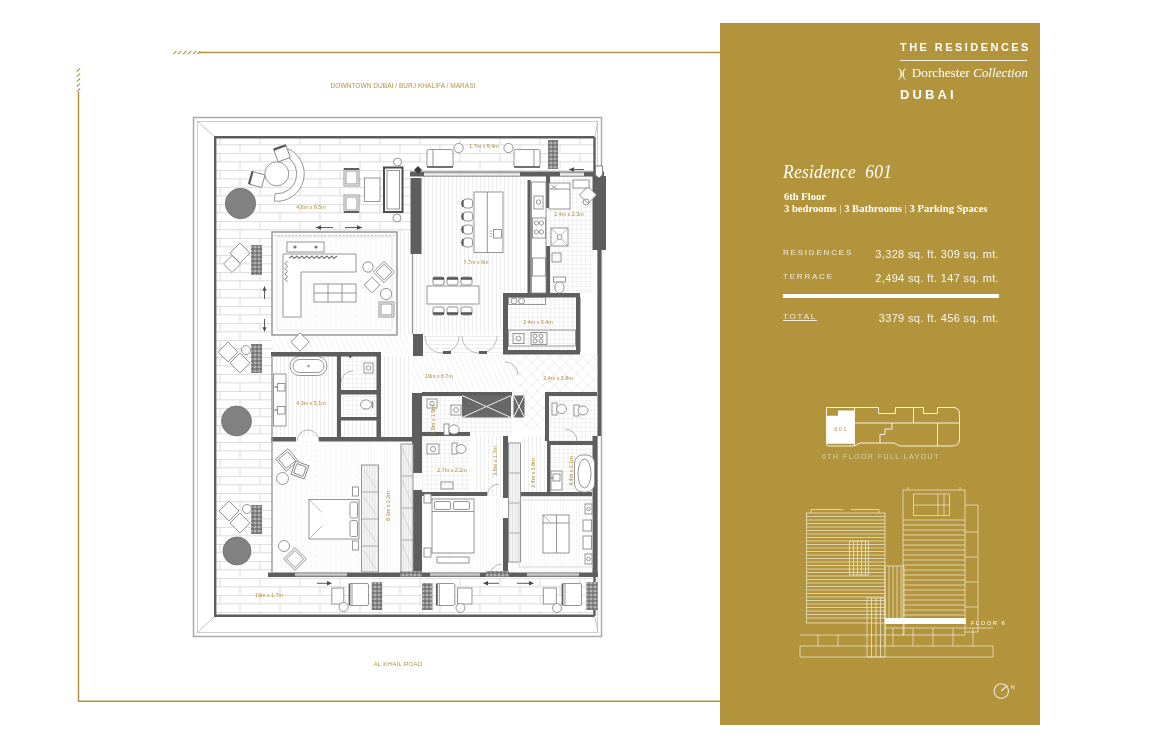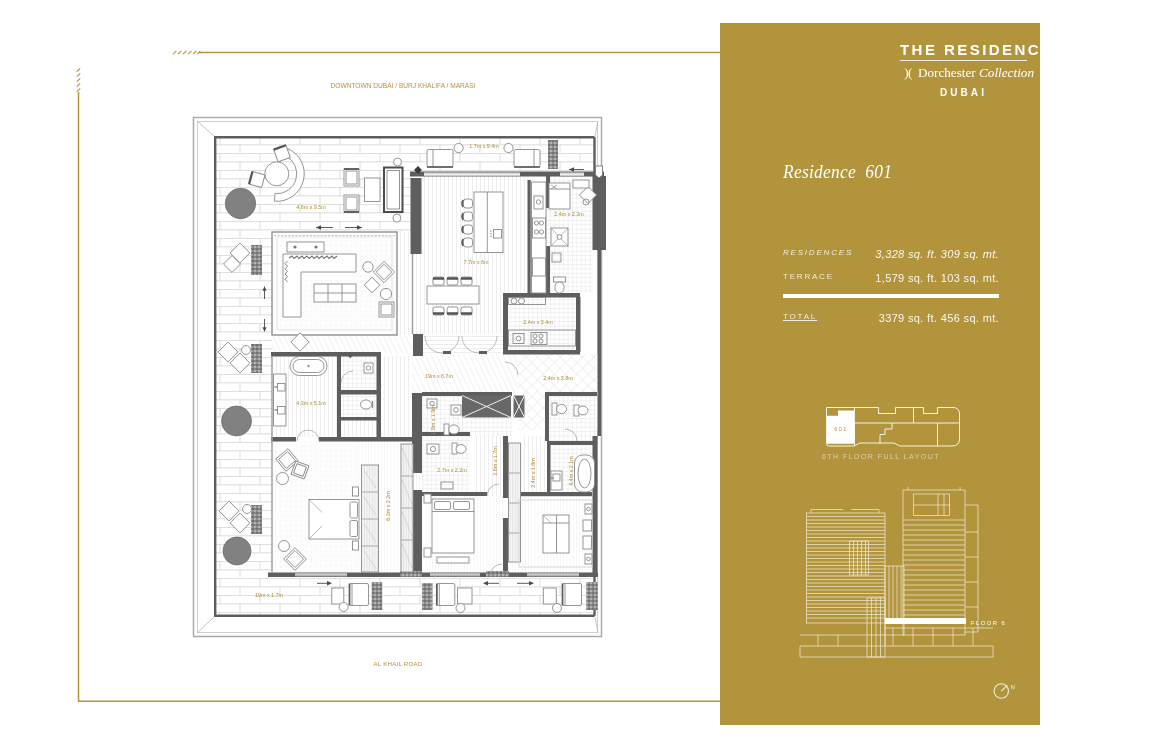--- a/index.html
+++ b/index.html
@@ -1,26 +1,26 @@
 <!DOCTYPE html>
 <html><head>
 <meta charset="utf-8">
 <style>
   html,body{margin:0;padding:0;}
   body{width:1150px;height:750px;background:#fff;position:relative;overflow:hidden;
        font-family:"Liberation Sans", sans-serif;}
   .abs{position:absolute;}
   
   .panel{position:absolute;left:720px;top:23px;width:320px;height:702px;background:#b2943c;}
-  .ttl{font-size:15px;font-weight:bold;letter-spacing:2.45px;color:#fff;white-space:nowrap;}
+  .ttl{font-size:11px;font-weight:bold;letter-spacing:2.45px;color:#fff;white-space:nowrap;}
   .rule{position:absolute;left:180px;top:36.5px;width:127px;height:1px;background:rgba(255,255,255,.85);}
-  .logoline{position:absolute;left:172px;top:41.5px;width:142px;text-align:right;color:#fff;
+  .logoline{position:absolute;left:172px;top:41.5px;width:142px;text-align:center;color:#fff;
      font-family:"Liberation Serif",serif;font-size:13.2px;white-space:nowrap;}
-  .dubai{position:absolute;left:180px;top:63.5px;width:127px;text-align:center;color:#fff;
-     font-size:10px;font-weight:bold;letter-spacing:3.1px;}
+  .dubai{position:absolute;left:180px;top:63.5px;width:127px;color:#fff;
+     font-size:13px;font-weight:bold;letter-spacing:3.1px;}
   .res601{position:absolute;left:63px;top:139px;color:#fff;font-family:"Liberation Serif",serif;
      font-style:italic;font-size:18.5px;letter-spacing:0.3px;white-space:nowrap;
      transform:scaleX(.94);transform-origin:left top;}
   .floorln{position:absolute;left:64px;top:167.5px;color:#fff;font-family:"Liberation Serif",serif;
      font-size:10.6px;font-weight:bold;line-height:12.9px;white-space:nowrap;}
   .trow{position:absolute;left:63px;width:216px;color:rgba(255,255,255,.82);font-size:8px;
      letter-spacing:1.8px;white-space:nowrap;}
   .tval{position:absolute;right:0px;color:rgba(255,255,255,.92);font-size:11px;letter-spacing:.35px;
      text-align:right;white-space:nowrap;}
   .tbar{position:absolute;left:63px;top:271px;width:216px;height:4px;background:#fff;}
@@ -527,22 +527,23 @@
     <text transform="translate(573,471) rotate(-90)" x="0" y="0">4.4m x 2.1m</text>
   </g>
 </svg>
 
 <div class="panel">
   <div class="ttl" style="position:absolute;left:180px;top:17.5px;">THE RESIDENCES</div>
   <div class="rule"></div>
   <div class="logoline"><span style="letter-spacing:-0.5px;">)(</span> &nbsp;Dorchester <i>Collection</i></div>
   <div class="dubai">DUBAI</div>
   <div class="res601">Residence&nbsp; 601</div>
-  <div class="trow" style="top:225px;font-style:italic;">RESIDENCES<span class="tval" style="top:0">3,328 sq. ft. 309 sq. mt.</span></div>
-  <div class="trow" style="top:249px;">TERRACE<span class="tval" style="top:0">1,579 sq. ft. 103 sq. mt.</span></div>
+  <div class="floorln">6th Floor<br>3 bedrooms <span style="opacity:.6">|</span> 3 Bathrooms <span style="opacity:.6">|</span> 3 Parking Spaces</div>
+  <div class="trow" style="top:225px;">RESIDENCES<span class="tval" style="top:0">3,328 sq. ft. 309 sq. mt.</span></div>
+  <div class="trow" style="top:249px;">TERRACE<span class="tval" style="top:0">2,494 sq. ft. 147 sq. mt.</span></div>
   <div class="tbar"></div>
   <div class="trow" style="top:289px;text-decoration:underline;">TOTAL<span class="tval" style="top:0">3379 sq. ft. 456 sq. mt.</span></div>
   <div class="cap">6TH FLOOR FULL LAYOUT</div>
 
   <svg style="position:absolute;left:100px;top:382px;" width="142" height="44" viewBox="0 0 142 44">
     <g fill="none" stroke="#f7f3e4" stroke-width="1">
       <path d="M6.5,2.5 H58.5 V8.5 H75.5 V2.5 H103.5 V8.5 H117.5 V2.5 H133 Q139.5,2.5 139.5,9 V34 Q139.5,41 132,41 H80 L74,38 H40 L34,41 H8.5 Q6.5,41 6.5,38.5 V5 Q6.5,2.5 6.5,2.5 Z"></path>
       <path d="M34.5,2.5 V41"></path>
       <path d="M34.5,18 H93.5 M93.5,2.5 V18"></path>
       <path d="M93.5,18 H139.5"></path>

